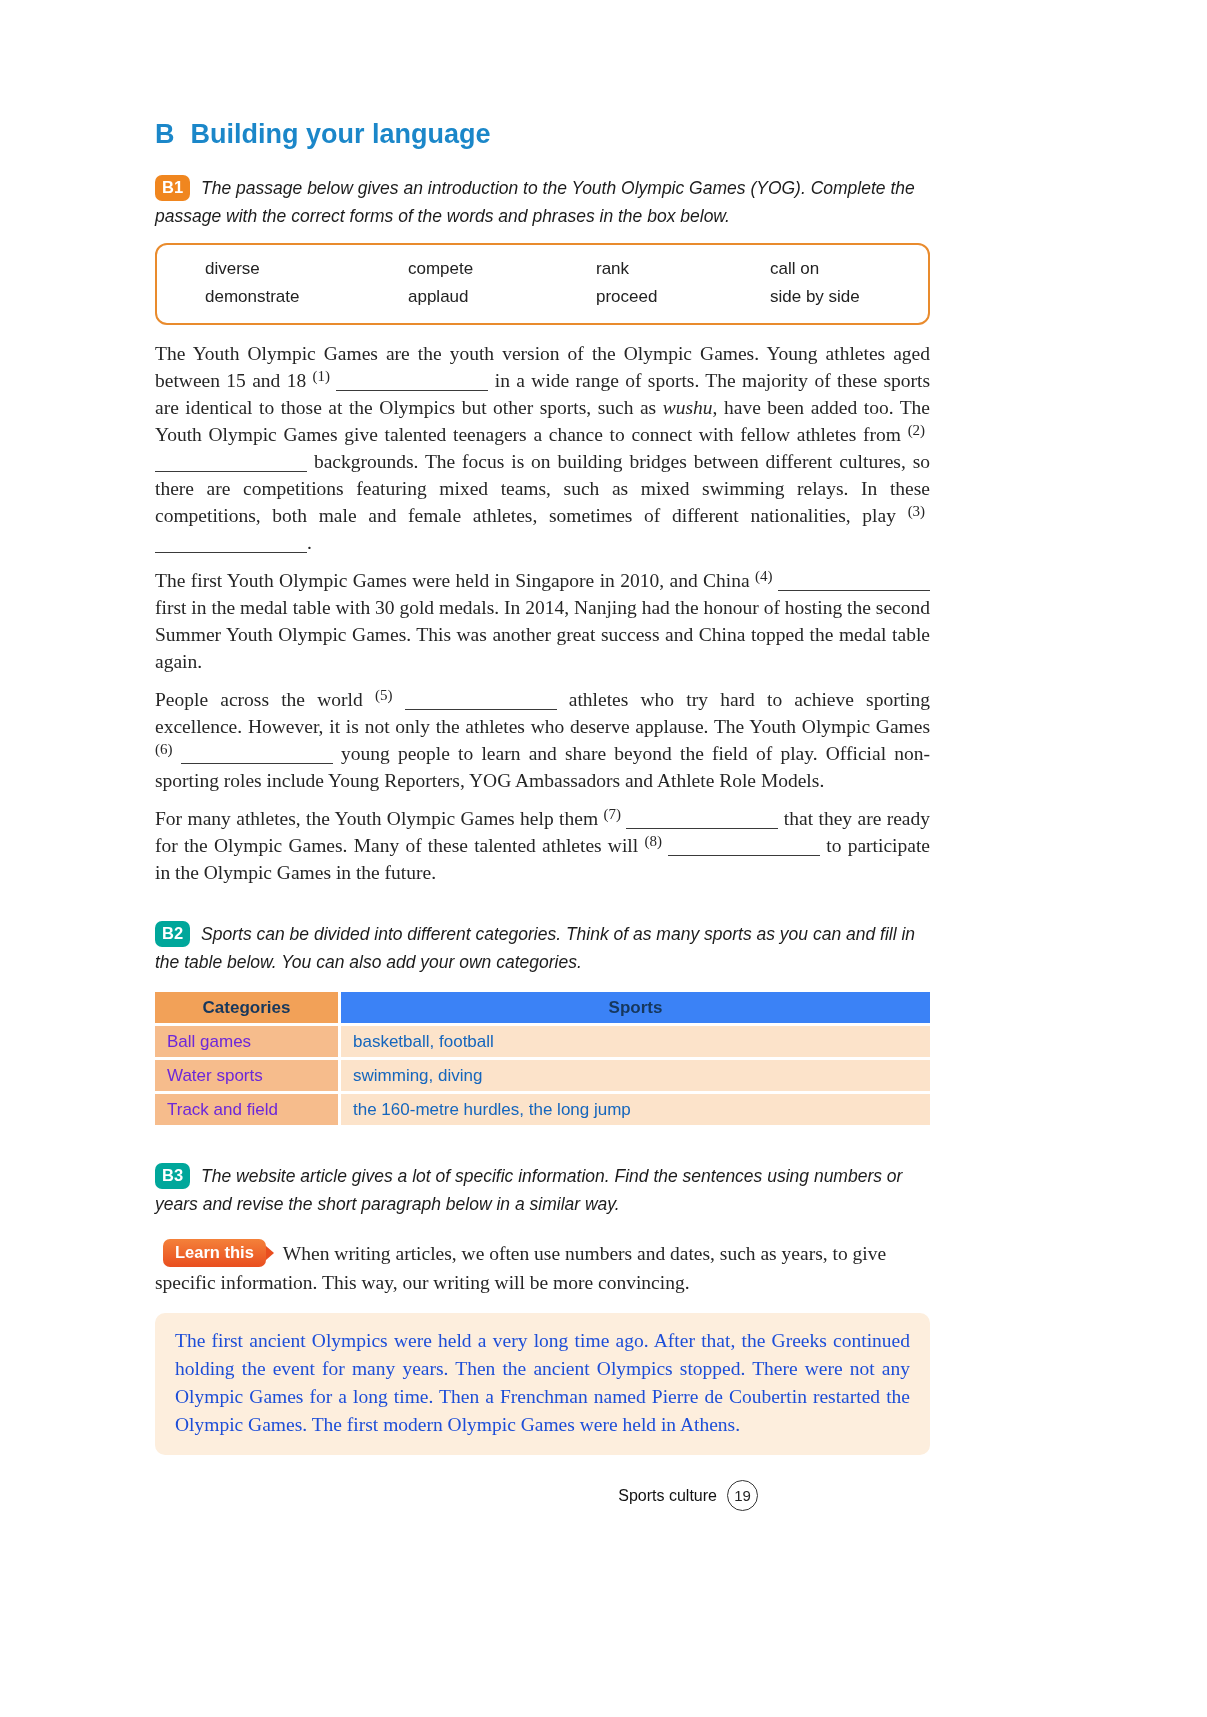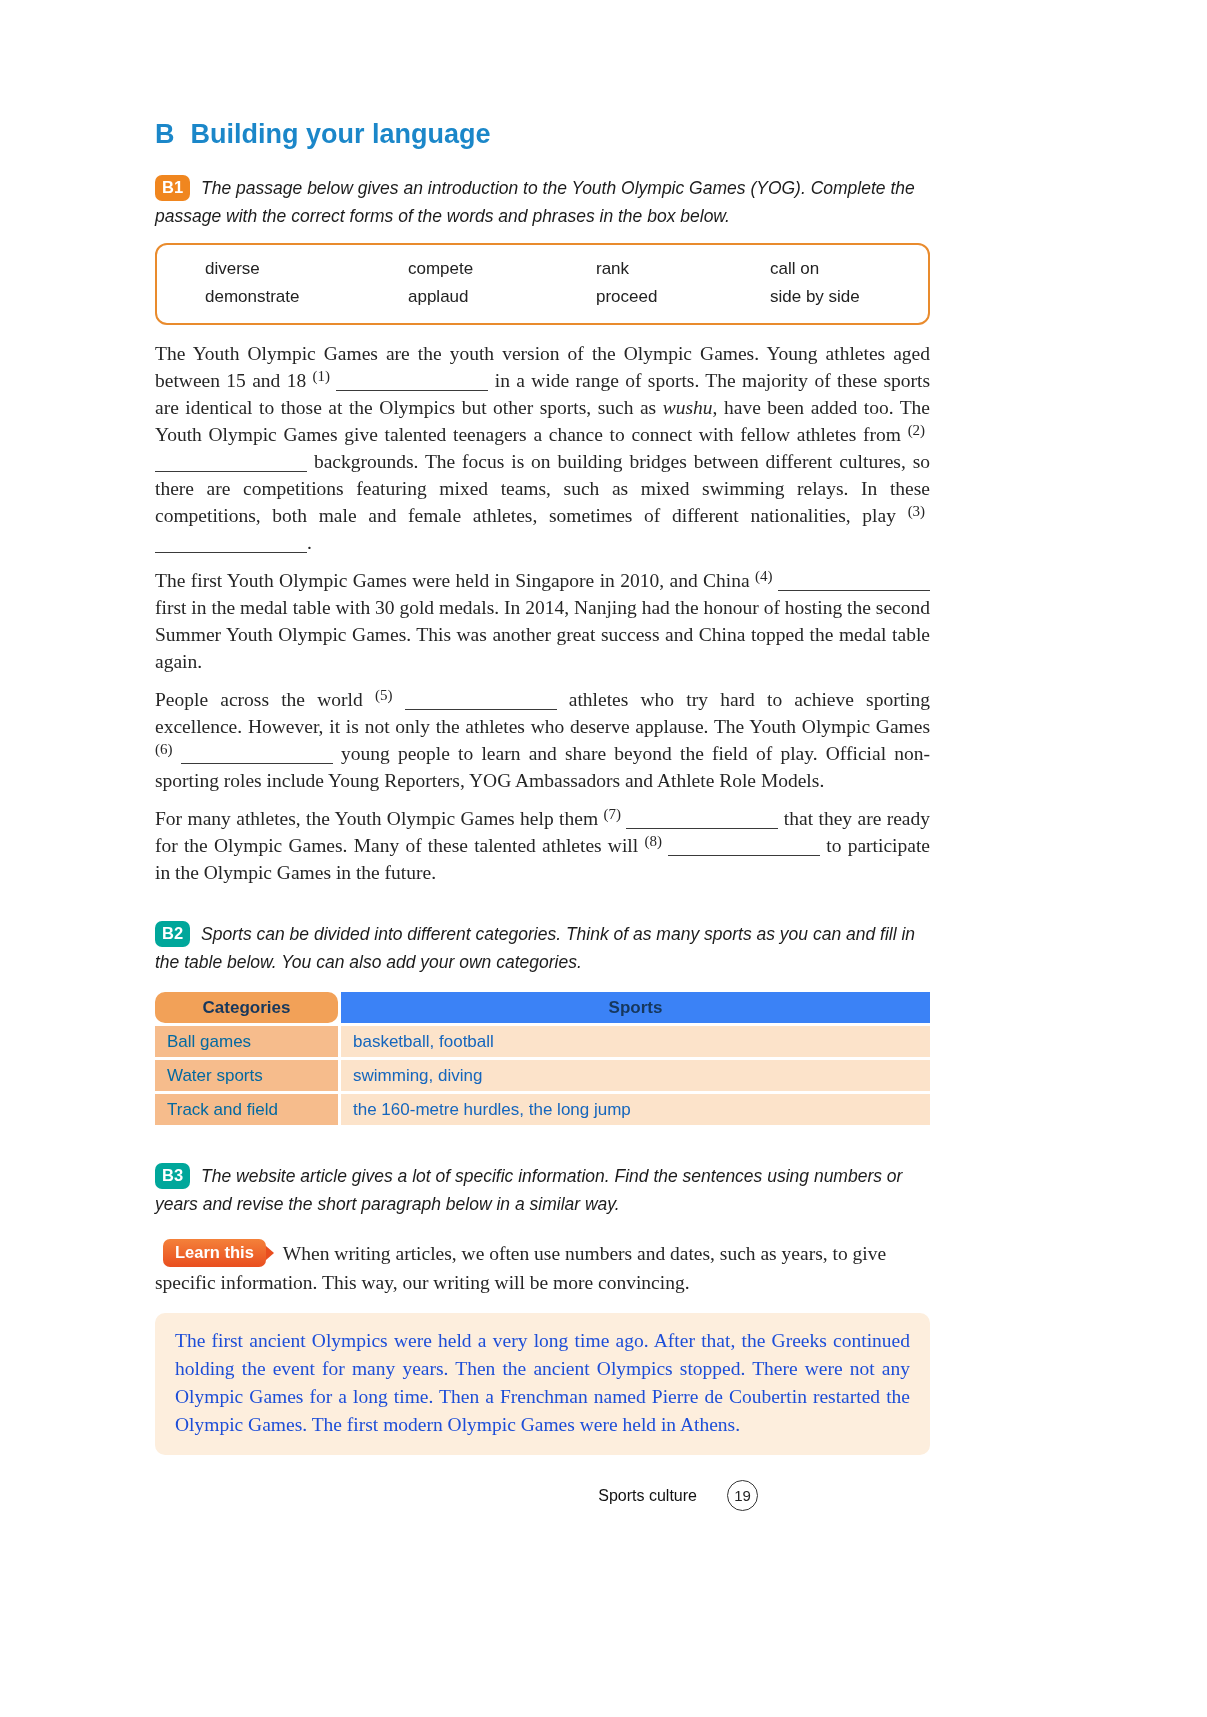--- a/index.html
+++ b/index.html
@@ -104,23 +104,23 @@
     font-family: "Liberation Sans", sans-serif;
     font-size: 17px;
     table-layout: fixed;
   }
   .sports-table th, .sports-table td {
     height: 27px;
     padding: 2px 12px;
     vertical-align: middle;
   }
   .sports-table col.c1 { width: 183px; }
-  th.cat  { background: #f2a158; color: #16375c; font-weight: bold; text-align: center; border-radius: 10px; }
+  th.cat  { background: #f2a158; color: #16375c; font-weight: bold; text-align: center; }
   th.spo  { background: #3b82f6; color: #16375c; font-weight: bold; text-align: center; }
-  td.cat-cell { background: #f6bc8c; color: #0369a1; text-align: left; }
+  td.cat-cell { background: #f6bc8c; color: #6d28d9; text-align: left; }
   td.spo-cell { background: #fce3ca; color: #1566bd; text-align: left; }
 
   
   .learn-para {
     margin: 22px 0 0 0;
     font-size: 19.5px;
     line-height: 28px;
     color: #262626;
   }
   .learn-badge {
@@ -161,21 +161,21 @@
     text-align: justify;
   }
 
   
   .footer {
     position: absolute;
     top: 1480px;
     right: 197px;
     display: flex;
     align-items: center;
-    gap: 30px;
+    gap: 10px;
     font-family: "Liberation Sans", sans-serif;
     font-size: 16px;
     color: #111111;
   }
   .page-num {
     display: inline-flex;
     align-items: center;
     justify-content: center;
     width: 29px;
     height: 29px;

